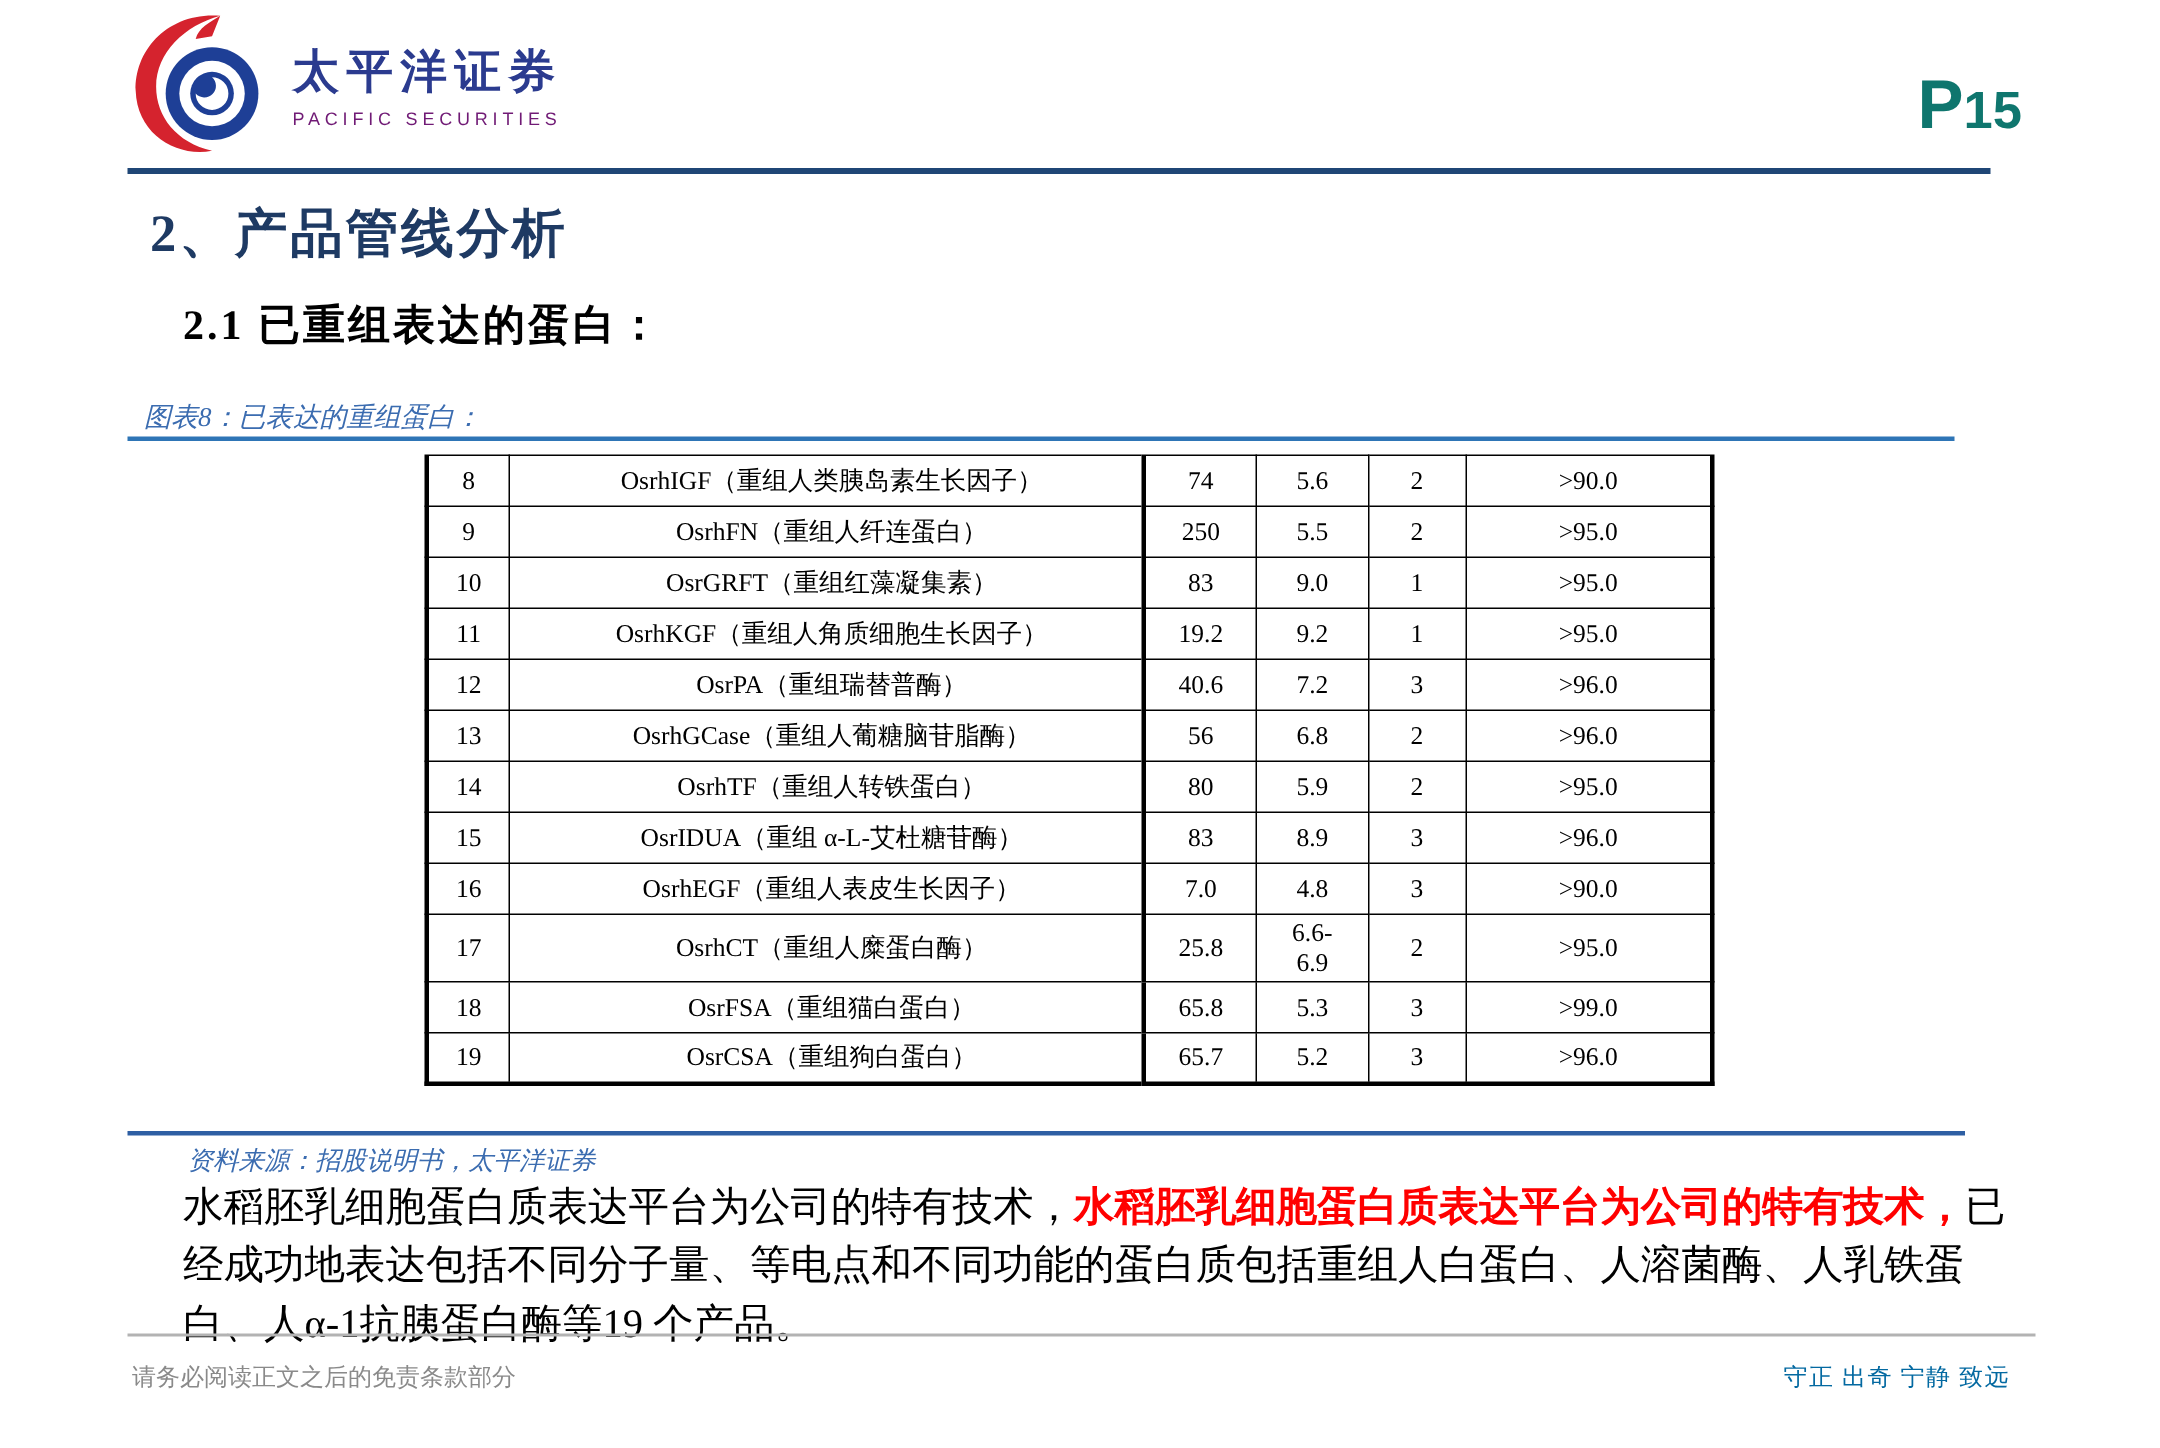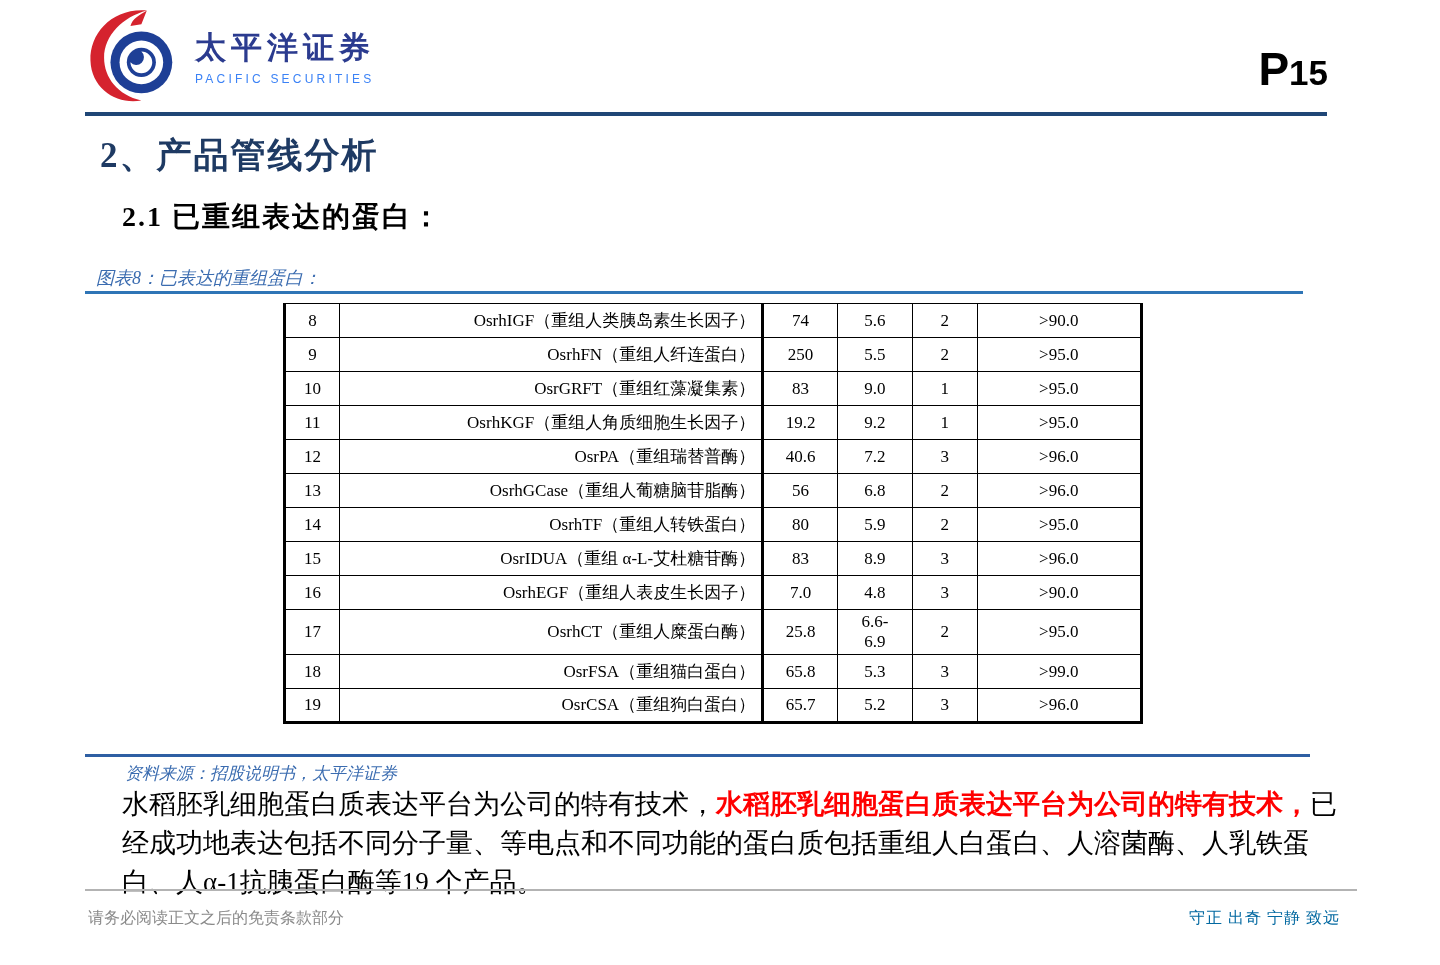--- a/index.html
+++ b/index.html
@@ -3,40 +3,40 @@
 <meta charset="utf-8">
 <style>
   * { margin:0; padding:0; box-sizing:border-box; }
   html,body { width:1440px; height:965px; background:#ffffff; font-family:"Liberation Sans", sans-serif; }
   .page { position:relative; width:1440px; height:965px; background:#fff; overflow:hidden; }
 
   
   .logo-wrap { position:absolute; left:85px; top:6px; display:flex; align-items:center; gap:10px; }
   .logo-mark { width:100px; height:100px; }
   .logo-text-cn { font-size:31px; font-weight:bold; color:#2b3b8f; letter-spacing:5px; font-family:"Liberation Sans", sans-serif; }
-  .logo-text-en { font-size:12px; color:#3b82f6; letter-spacing:3.2px; margin-top:3px; }
-  .page-num { position:absolute; right:112px; top:46px; color:#000000; font-weight:bold; line-height:1; }
+  .logo-text-en { font-size:12px; color:#701a75; letter-spacing:3.2px; margin-top:3px; }
+  .page-num { position:absolute; right:92px; top:46px; color:#0f766e; font-weight:bold; line-height:1; }
   .page-num .p { font-size:46px; }
   .page-num .n { font-size:35px; }
   .header-rule { position:absolute; left:85px; top:112px; width:1242px; height:4px; background:#1f4676; }
 
   
   .section-title { position:absolute; left:100px; top:132px; font-size:35px; font-weight:bold; color:#1e3a63; font-family:"Liberation Serif", serif; letter-spacing:2px; }
   .subsection-title { position:absolute; left:122px; top:198px; font-size:28px; font-weight:bold; color:#000000; font-family:"Liberation Serif", serif; letter-spacing:2px; }
 
   
   .fig-caption { position:absolute; left:96px; top:266px; font-size:18px; color:#3b6cb0; font-style:italic; font-family:"Liberation Serif", serif; }
   .caption-rule { position:absolute; left:85px; top:291px; width:1218px; height:3px; background:#2e75b6; }
 
   
   .protein-table { position:absolute; left:283px; top:303px; width:860px; border-collapse:collapse;
                    border:3px solid #000; border-top-width:1px; font-family:"Liberation Serif", serif; }
   .protein-table td { border:1px solid #000; text-align:center; font-size:17px; color:#000;
                       padding:2px 6px; height:34px; line-height:20px; vertical-align:middle; }
-  .protein-table td.c1 { text-align:right; padding-left:14px; border-right-width:3px; }
+  .protein-table td.c1 { text-align:center; padding-left:14px; border-right-width:3px; }
   .protein-table td.c3 { white-space:pre-line; }
 
   
   .source-rule { position:absolute; left:85px; top:754px; width:1225px; height:3px; background:#2e5fa3; }
   .fig-source { position:absolute; left:125px; top:762px; font-size:17px; color:#3b6cb0; font-style:italic; font-family:"Liberation Serif", serif; }
   .body-para { position:absolute; left:122px; top:785px; width:1235px; font-size:27px; line-height:39px;
                color:#000; font-family:"Liberation Serif", serif; text-align:left; }
   .body-para .red { color:#ff0000; font-weight:bold; }
 
   

